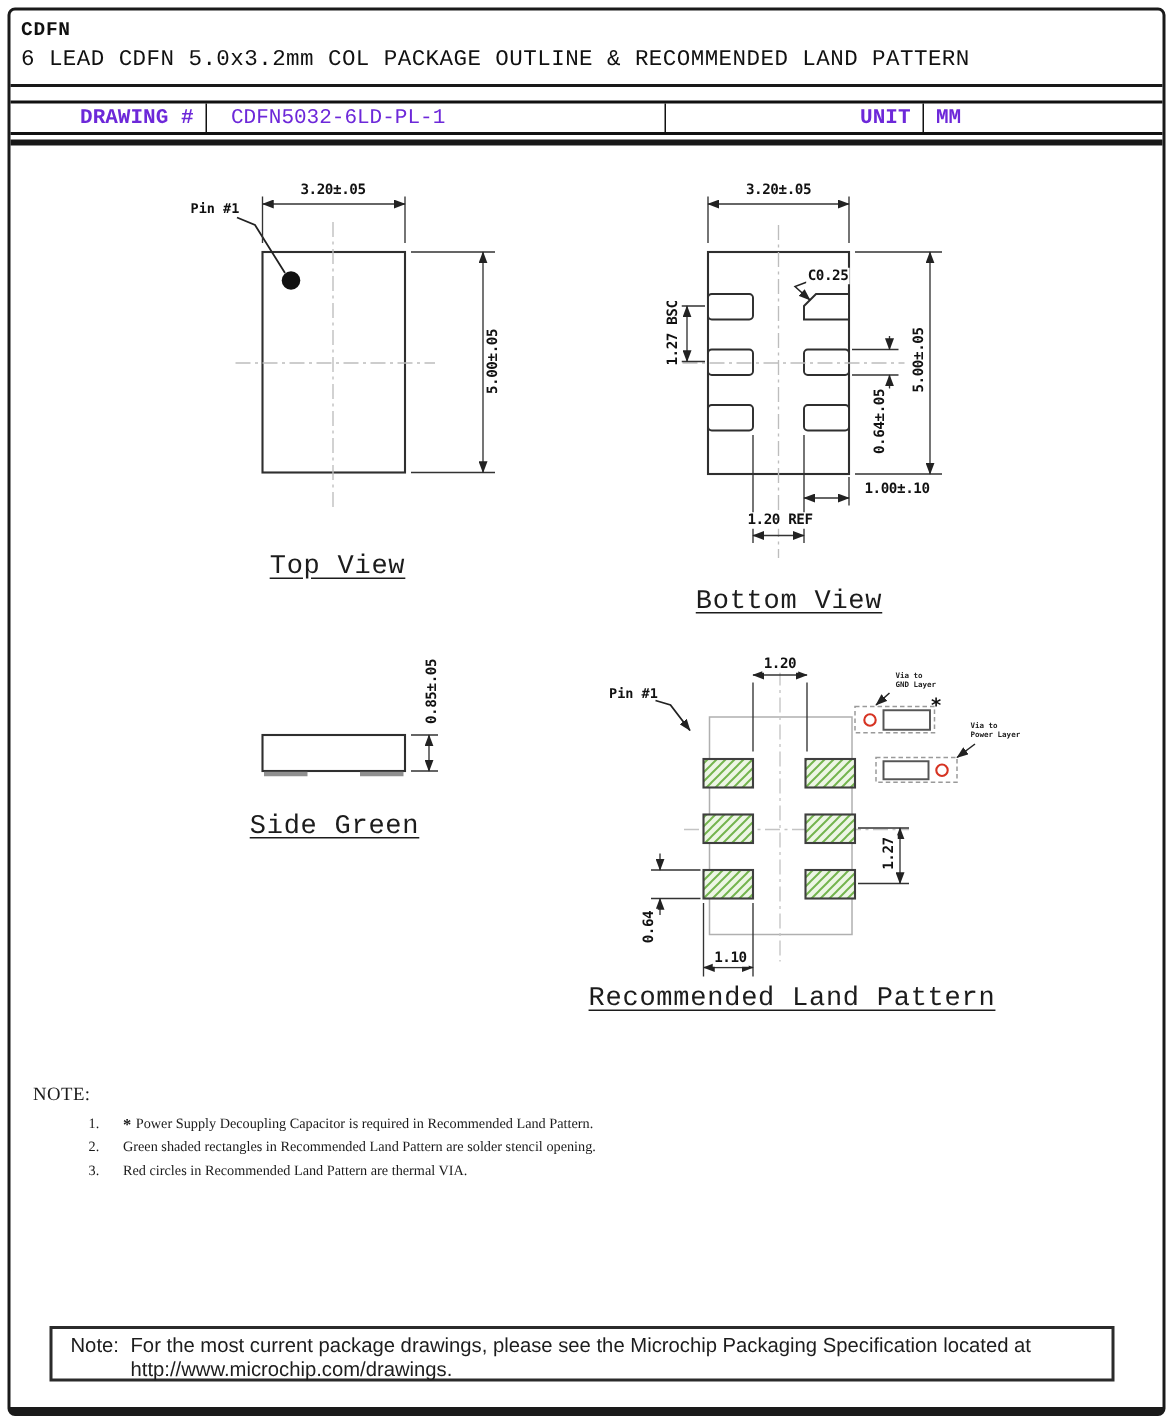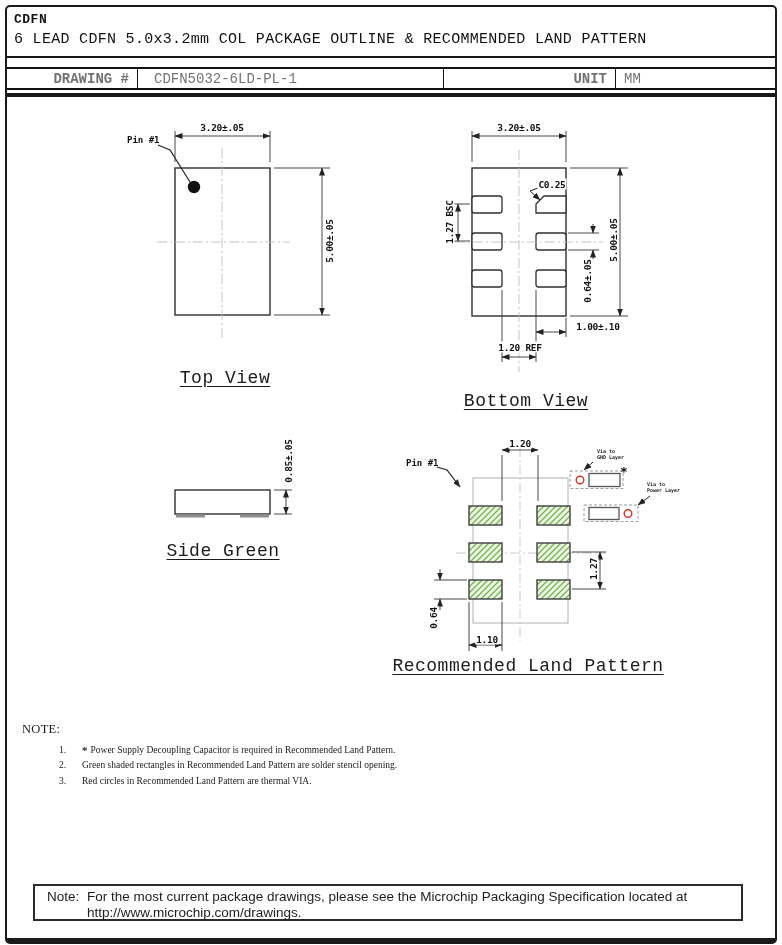--- a/index.html
+++ b/index.html
@@ -10,26 +10,26 @@
   .ctr.rot{transform:translate(-50%,-50%) rotate(-90deg);}
   .dim{font:700 9.5px "DejaVu Sans Mono",monospace;color:#111;letter-spacing:-0.3px;background:#fff;padding:0 1px;}
   .pinlbl{font:700 9px "DejaVu Sans Mono",monospace;color:#111;}
   .viewlabel{font:18px "Liberation Mono","DejaVu Sans Mono",monospace;color:#1c1c1c;letter-spacing:.5px;text-decoration:underline;text-underline-offset:3px;}
   .vialbl{font:700 5px "DejaVu Sans Mono",monospace;color:#222;line-height:6px;}
   .star-mark{font:700 13px "DejaVu Sans Mono",monospace;color:#111;}
   .hdr-titlelabel{left:14px;top:12px;font:700 13px "Liberation Mono",monospace;color:#111;letter-spacing:.5px;}
   .hdr-title{left:14px;top:31px;font:15px "Liberation Mono",monospace;color:#111;letter-spacing:.3px;}
   .hline{position:absolute;left:7px;width:768px;background:#181818;}
   .tblrow{position:absolute;left:7px;top:67px;width:768px;height:23px;border-top:2px solid #111;border-bottom:2px solid #111;display:flex;align-items:center;box-sizing:border-box;}
-  .tblrow .cell{height:100%;display:flex;align-items:center;box-sizing:border-box;font:14px "Liberation Mono",monospace;color:#737373;}
+  .tblrow .cell{height:100%;display:flex;align-items:center;box-sizing:border-box;font:14px "Liberation Mono",monospace;color:#6d28d9;}
   .tblrow .lab{font-weight:700;justify-content:flex-end;}
   .tblrow .c1{width:130px;padding-right:8px;}
   .tblrow .c2{width:306px;padding-left:16px;border-left:1.5px solid #111;}
   .tblrow .c3{width:172px;padding-right:8px;justify-content:flex-end;border-left:1.5px solid #111;}
-  .tblrow .c4{flex:1;padding-left:8px;border-left:1.5px solid #111;}
+  .tblrow .c4{flex:1;padding-left:8px;border-left:1.5px solid #111;font-weight:bold;}
   svg.linework{position:absolute;left:0;top:0;}
   .notes{position:absolute;left:22px;top:722px;font-family:"Liberation Serif","DejaVu Serif",serif;color:#1a1a1a;}
   .notes .nh{font-size:12.5px;letter-spacing:.3px;}
   .notes .ni{position:absolute;left:37px;font-size:9.5px;white-space:nowrap;}
   .notes .ni .num{display:inline-block;width:14px;}
   .notes .ni .gap{display:inline-block;width:9px;}
   .notes .ni .st{font-weight:700;font-size:11px;vertical-align:-1px;margin-right:3px;}
   .footerbox{position:absolute;left:33px;top:884px;width:710px;height:37px;border:2.5px solid #2b2b2b;box-sizing:border-box;display:flex;font-family:"Liberation Sans","DejaVu Sans",sans-serif;font-size:13.5px;color:#1d1d1d;line-height:15.5px;}
   .footerbox .nlabel{width:40px;margin-left:12px;padding-top:3px;}
   .footerbox .ntext{padding-top:3px;}

